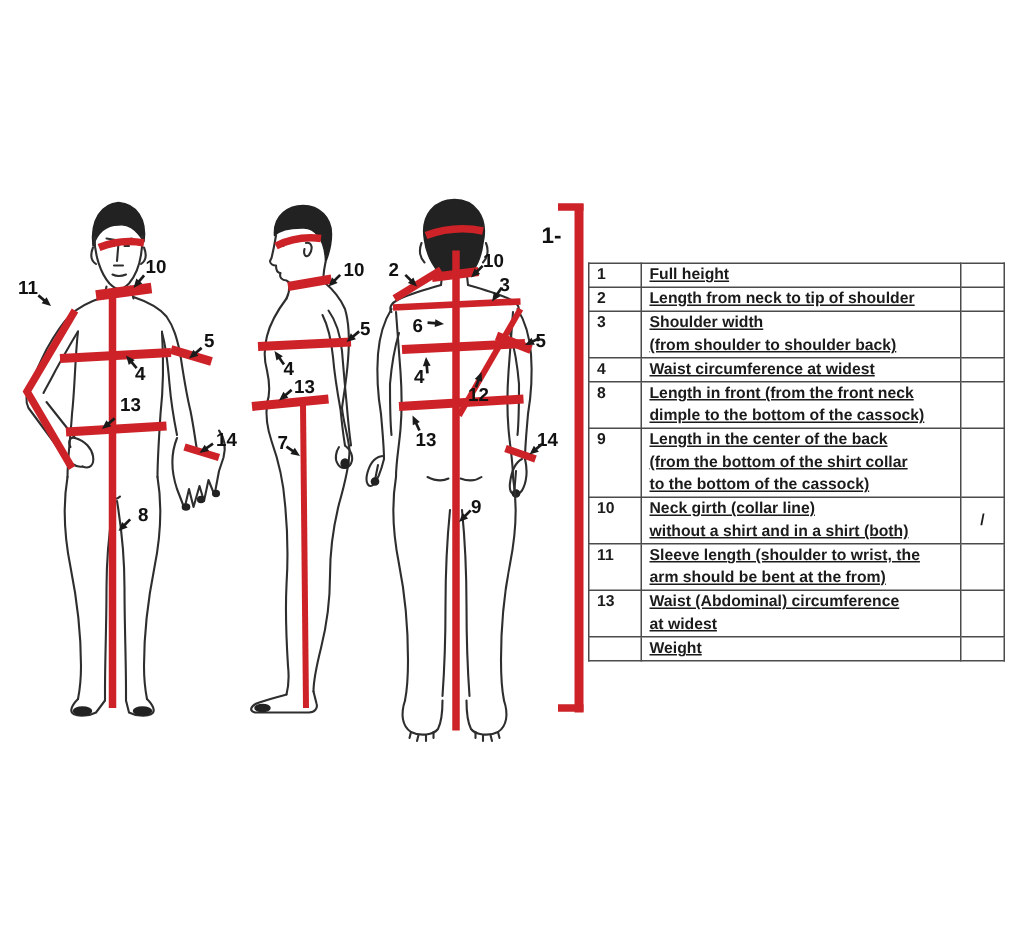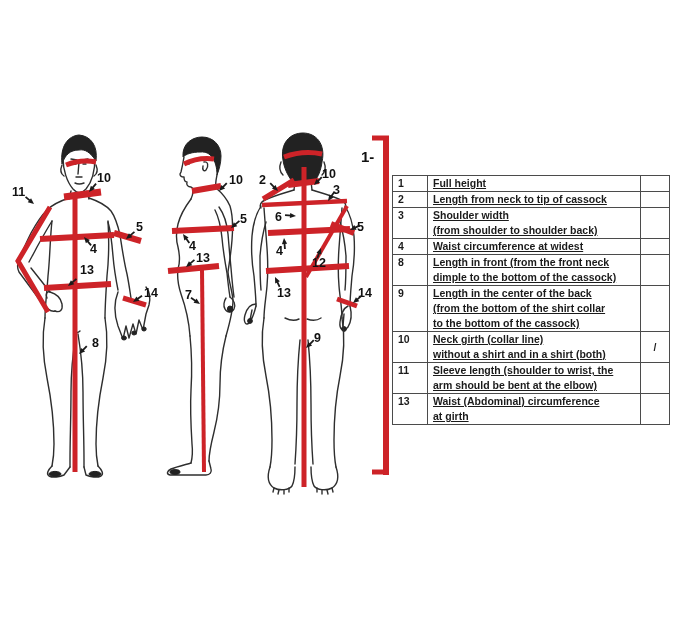--- a/index.html
+++ b/index.html
@@ -204,21 +204,21 @@
 
   <table class="mtable">
     <tbody>
       <tr>
         <td class="c-num">1</td>
         <td class="c-desc">Full height</td>
         <td class="c-val"></td>
       </tr>
       <tr>
         <td class="c-num">2</td>
-        <td class="c-desc">Length from neck to tip of cassock</td>
+        <td class="c-desc">Length from neck to tip of shoulder</td>
         <td class="c-val"></td>
       </tr>
       <tr>
         <td class="c-num">3</td>
         <td class="c-desc">Shoulder width
 (from shoulder to shoulder back)</td>
         <td class="c-val"></td>
       </tr>
       <tr>
         <td class="c-num">4</td>
@@ -240,25 +240,30 @@
       </tr>
       <tr>
         <td class="c-num">10</td>
         <td class="c-desc">Neck girth (collar line)
 without a shirt and in a shirt (both)</td>
         <td class="c-val">/</td>
       </tr>
       <tr>
         <td class="c-num">11</td>
         <td class="c-desc">Sleeve length (shoulder to wrist, the
-arm should be bent at the elbow)</td>
+arm should be bent at the from)</td>
         <td class="c-val"></td>
       </tr>
       <tr>
         <td class="c-num">13</td>
         <td class="c-desc">Waist (Abdominal) circumference
-at girth</td>
+at widest</td>
+        <td class="c-val"></td>
+      </tr>
+      <tr>
+        <td class="c-num"></td>
+        <td class="c-desc">Weight</td>
         <td class="c-val"></td>
       </tr>
     </tbody>
   </table>
 
 </div>
 
 </body></html>

